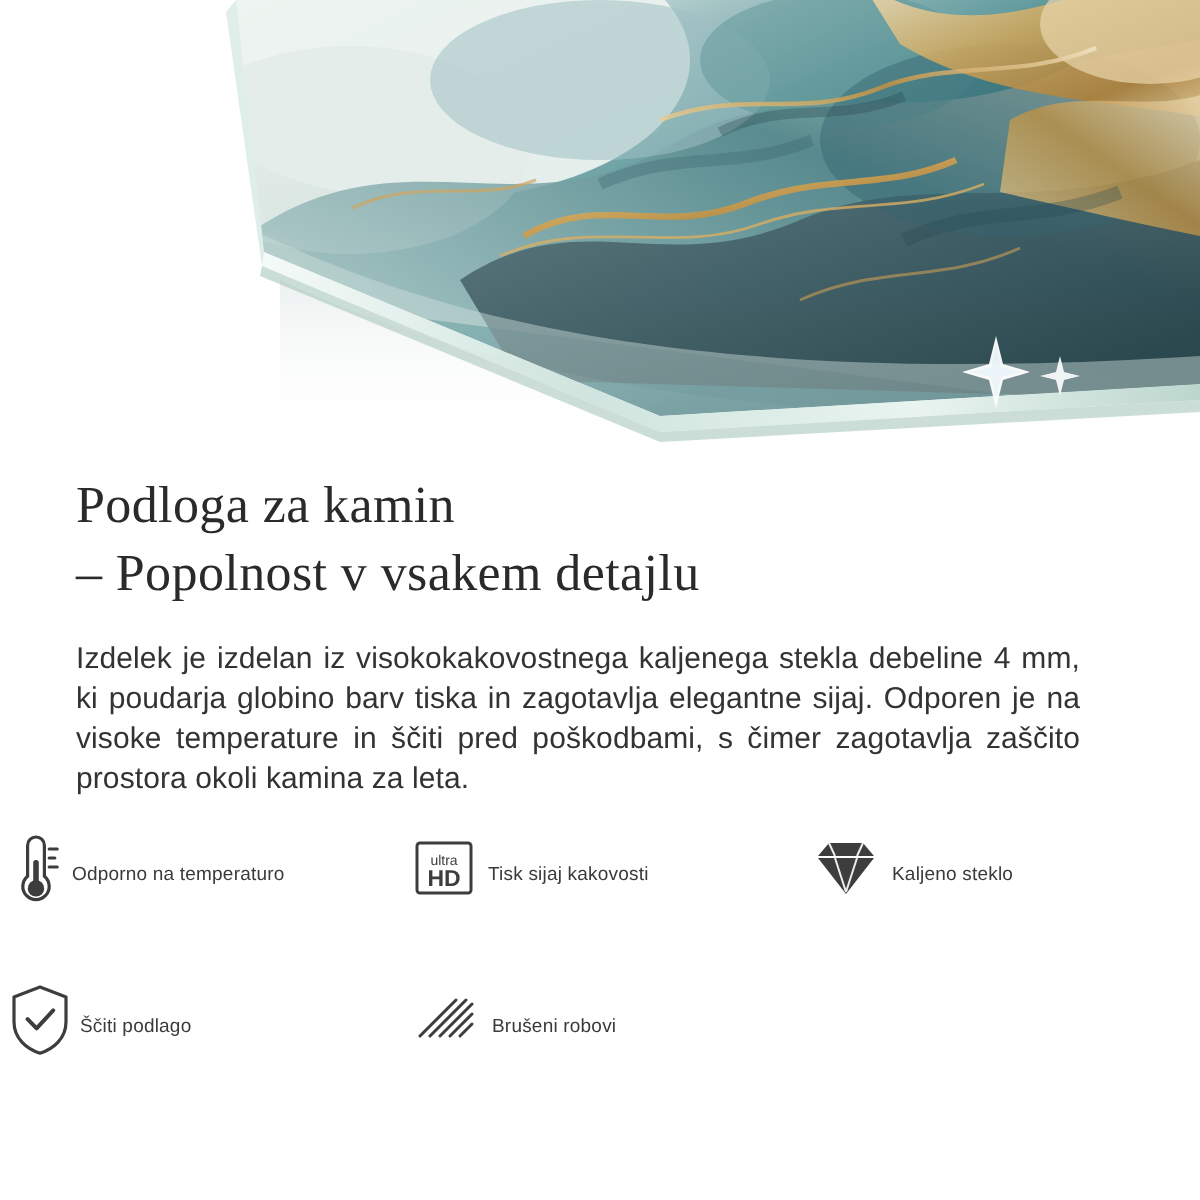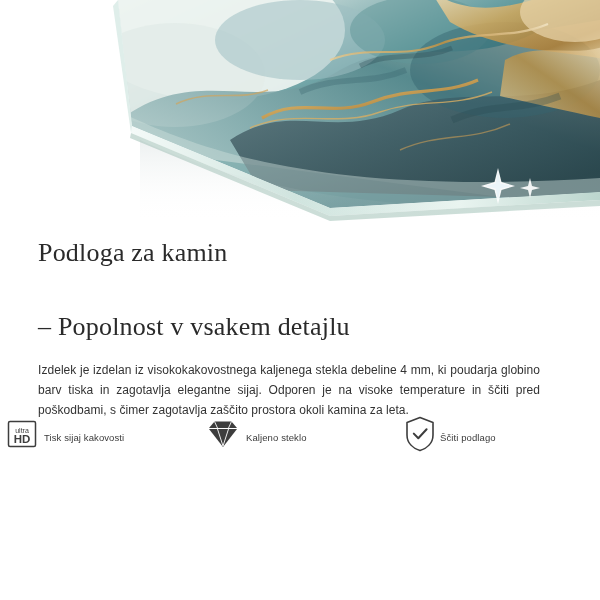--- a/index.html
+++ b/index.html
@@ -49,26 +49,25 @@
     padding: 14px 0 0 38px;
     font-family: "Liberation Serif", serif;
     font-weight: 400;
     font-size: 26px;
     line-height: 34px;
     color: #2a2a2a;
     letter-spacing: 0.2px;
   }
   .headline .line2 {
     display: block;
-    margin-top: 40px;
   }
   .body-copy {
     margin: 0;
     padding: 16px 44px 0 38px;
-    font-size: 12px;
+    font-size: 15px;
     line-height: 20px;
     color: #333333;
     text-align: justify;
     letter-spacing: 0.05px;
   }
 
   
   .features {
     position: absolute;
     left: 0;
@@ -208,20 +207,35 @@
   <div class="content">
     <h1 class="headline">
       <span>Podloga za kamin</span>
       <span class="line2">– Popolnost v vsakem detajlu</span>
     </h1>
     <p class="body-copy">Izdelek je izdelan iz visokokakovostnega kaljenega stekla debeline 4 mm, ki poudarja globino barv tiska in zagotavlja elegantne sijaj. Odporen je na visoke temperature in ščiti pred poškodbami, s čimer zagotavlja zaščito prostora okoli kamina za leta.</p>
   </div>
 
   <div class="features">
 
+    <div class="feature">
+      <div class="feature-icon">
+        <svg width="36" height="44" viewBox="0 0 36 44">
+          <g fill="none" stroke="#3d3d3d" stroke-width="1.6" stroke-linecap="round">
+            <path d="M18 6.5 a4.2 4.2 0 0 1 4.2 4.2 v15.4 a6.6 6.6 0 1 1 -8.4 0 v-15.4 A4.2 4.2 0 0 1 18 6.5 z"></path>
+            <line x1="24.6" y1="12.5" x2="28.6" y2="12.5"></line>
+            <line x1="24.6" y1="17" x2="27.4" y2="17"></line>
+            <line x1="24.6" y1="21.5" x2="28.6" y2="21.5"></line>
+          </g>
+          <circle cx="18" cy="32.2" r="4.1" fill="#3d3d3d"></circle>
+          <rect x="16.6" y="18" width="2.8" height="13" rx="1.4" fill="#3d3d3d"></rect>
+        </svg>
+      </div>
+      <div class="feature-label">Odporno na temperaturo</div>
+    </div>
 
     <div class="feature">
       <div class="feature-icon">
         <svg width="44" height="44" viewBox="0 0 44 44">
           <rect x="8.5" y="9.5" width="27" height="25" rx="1.5" fill="none" stroke="#3d3d3d" stroke-width="1.5"></rect>
           <text x="22" y="20.5" text-anchor="middle" font-family="Liberation Sans, sans-serif" font-size="7" fill="#3d3d3d">ultra</text>
           <text x="22" y="31" text-anchor="middle" font-family="Liberation Sans, sans-serif" font-size="11.5" font-weight="bold" fill="#3d3d3d">HD</text>
         </svg>
       </div>
       <div class="feature-label">Tisk sijaj kakovosti</div>
@@ -249,16 +263,30 @@
     <div class="feature">
       <div class="feature-icon">
         <svg width="40" height="44" viewBox="0 0 40 44">
           <path d="M20 5.5 L33 10.5 V23 c0 8.2 -6.2 13.4 -13 15.6 C13.2 36.4 7 31.2 7 23 V10.5 Z" fill="none" stroke="#3d3d3d" stroke-width="1.6" stroke-linejoin="round"></path>
           <path d="M13.8 21.6 L18.3 26.2 L26.6 17.2" fill="none" stroke="#3d3d3d" stroke-width="2" stroke-linecap="round" stroke-linejoin="round"></path>
         </svg>
       </div>
       <div class="feature-label">Ščiti podlago</div>
     </div>
 
+    <div class="feature">
+      <div class="feature-icon">
+        <svg width="46" height="44" viewBox="0 0 46 44">
+          <g stroke="#3d3d3d" stroke-width="1.5" stroke-linecap="round" fill="none">
+            <path d="M10 30 L28 12"></path>
+            <path d="M15 30 L33 12"></path>
+            <path d="M20 30 L36 14"></path>
+            <path d="M25 30 L36 19"></path>
+            <path d="M30 30 L36 24"></path>
+          </g>
+        </svg>
+      </div>
+      <div class="feature-label">Brušeni robovi</div>
+    </div>
 
 
   </div>
 </div>
 
 </body></html>

